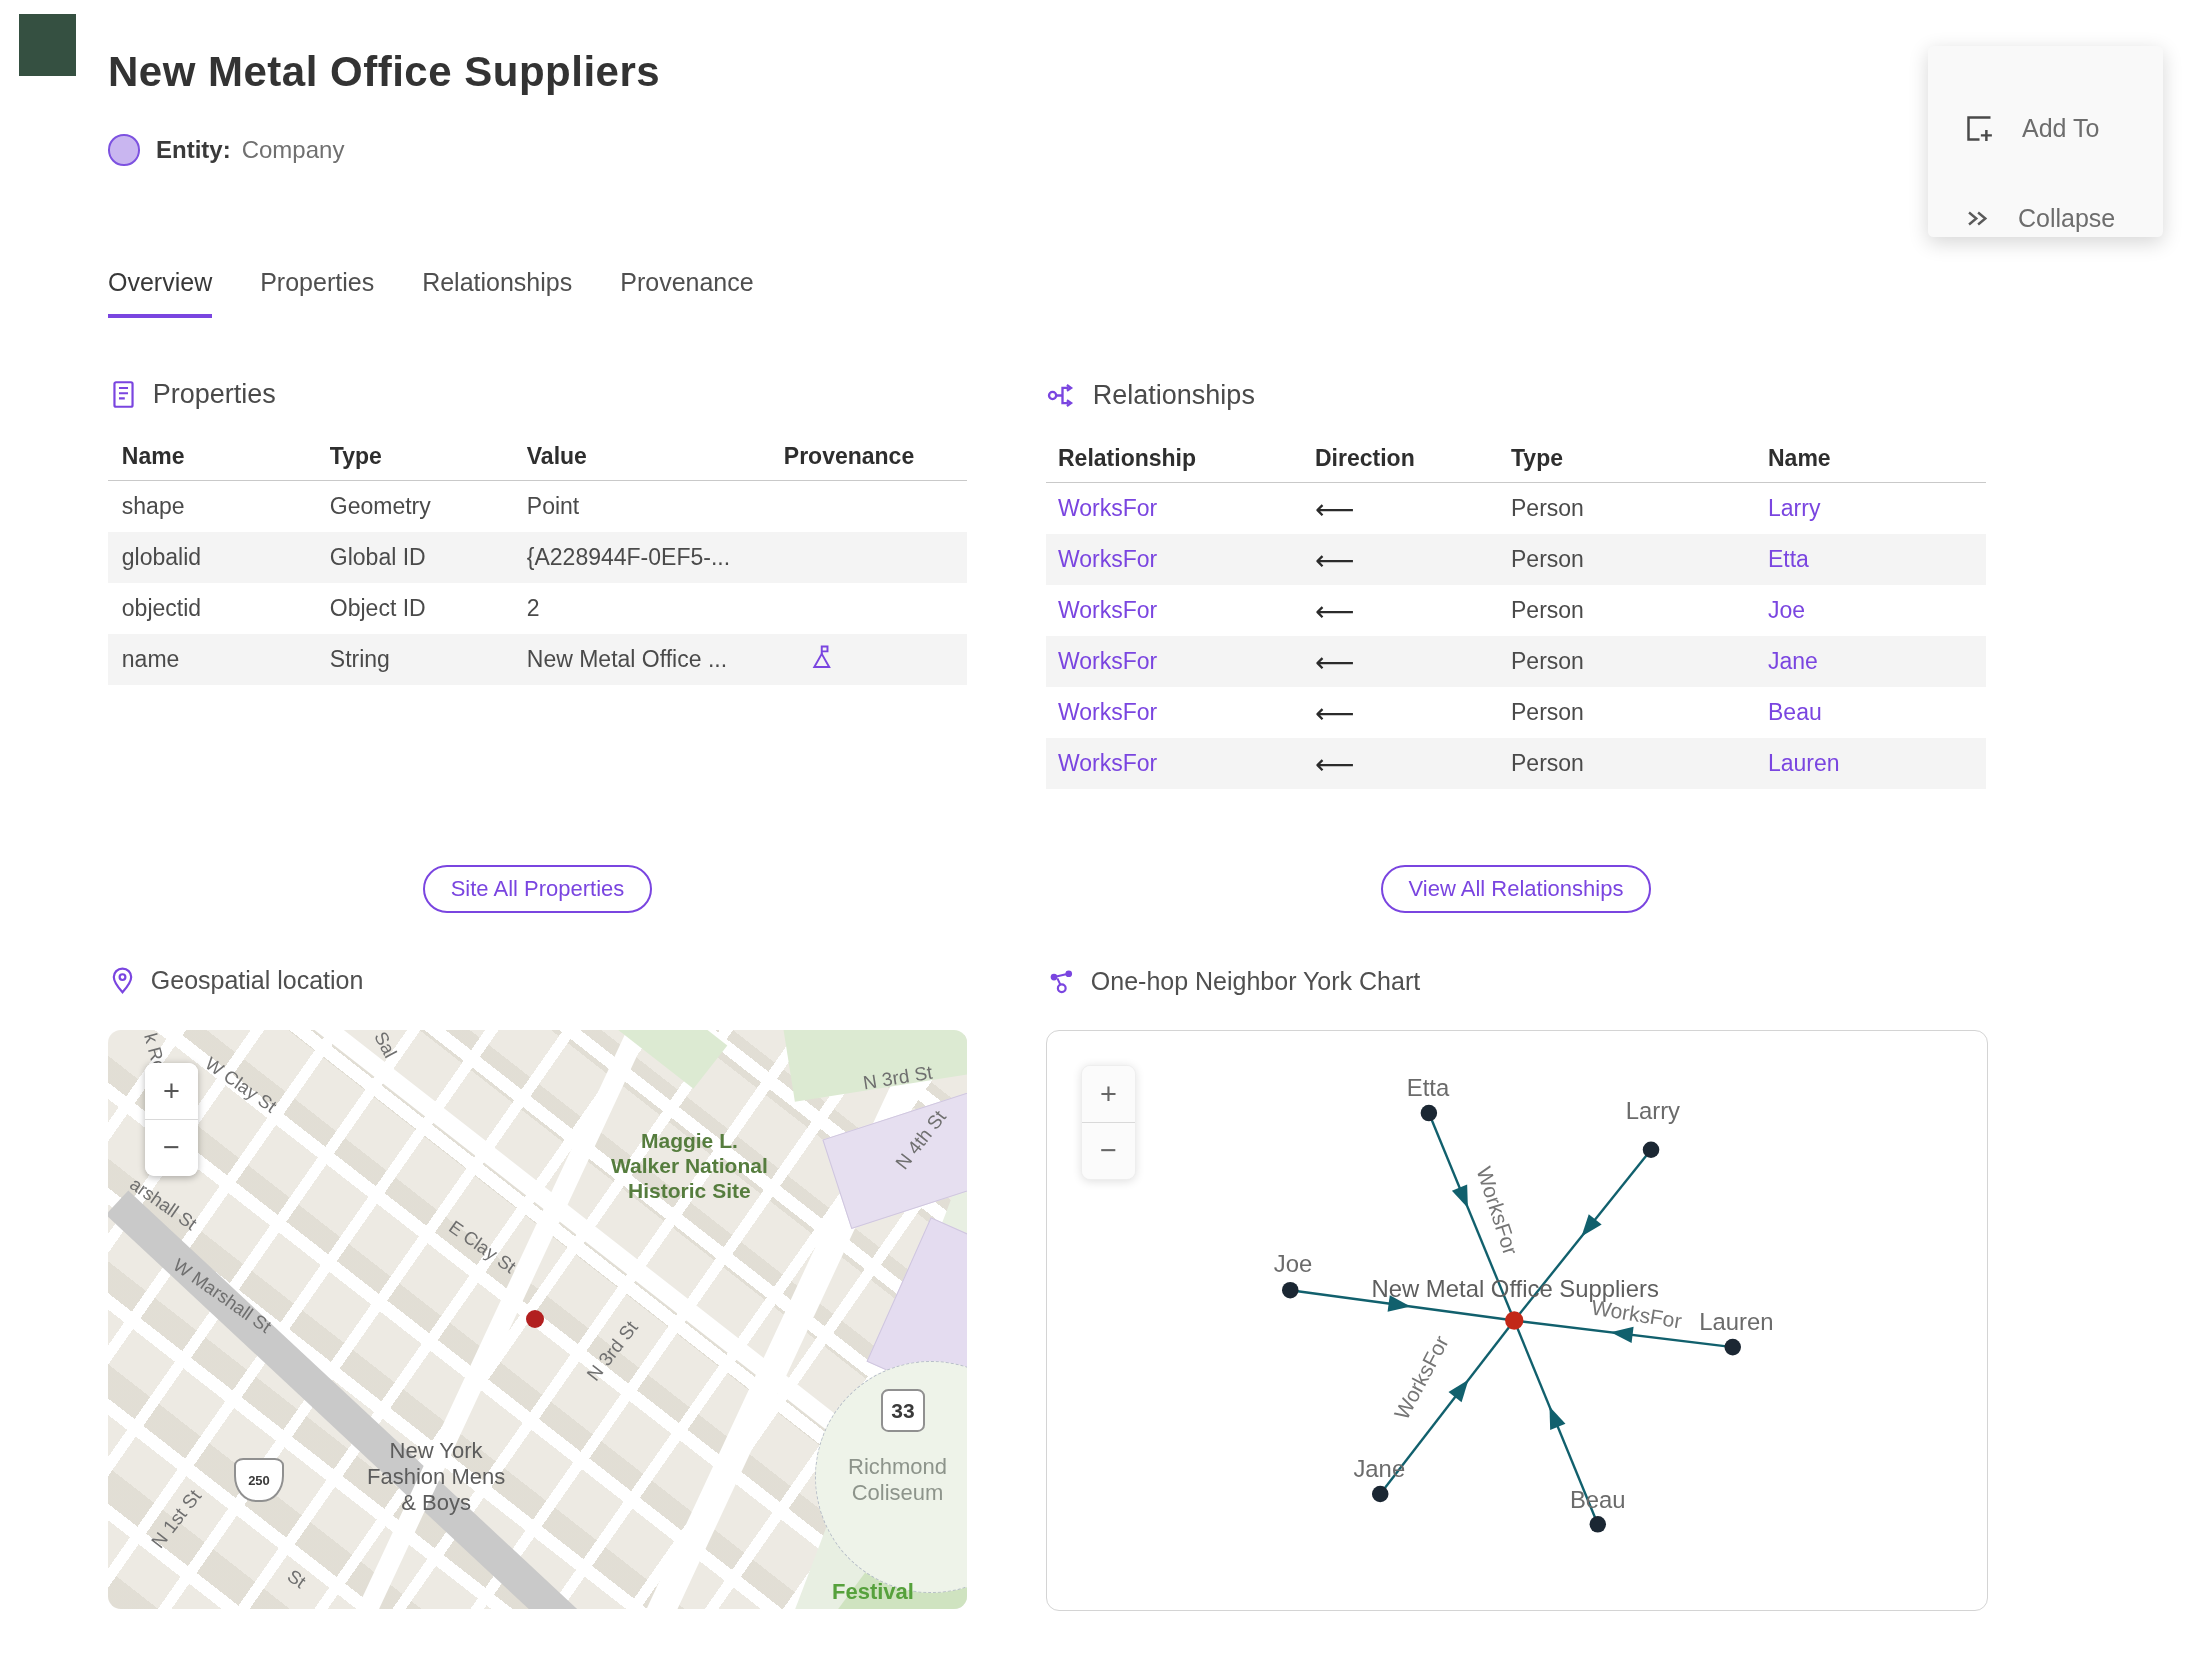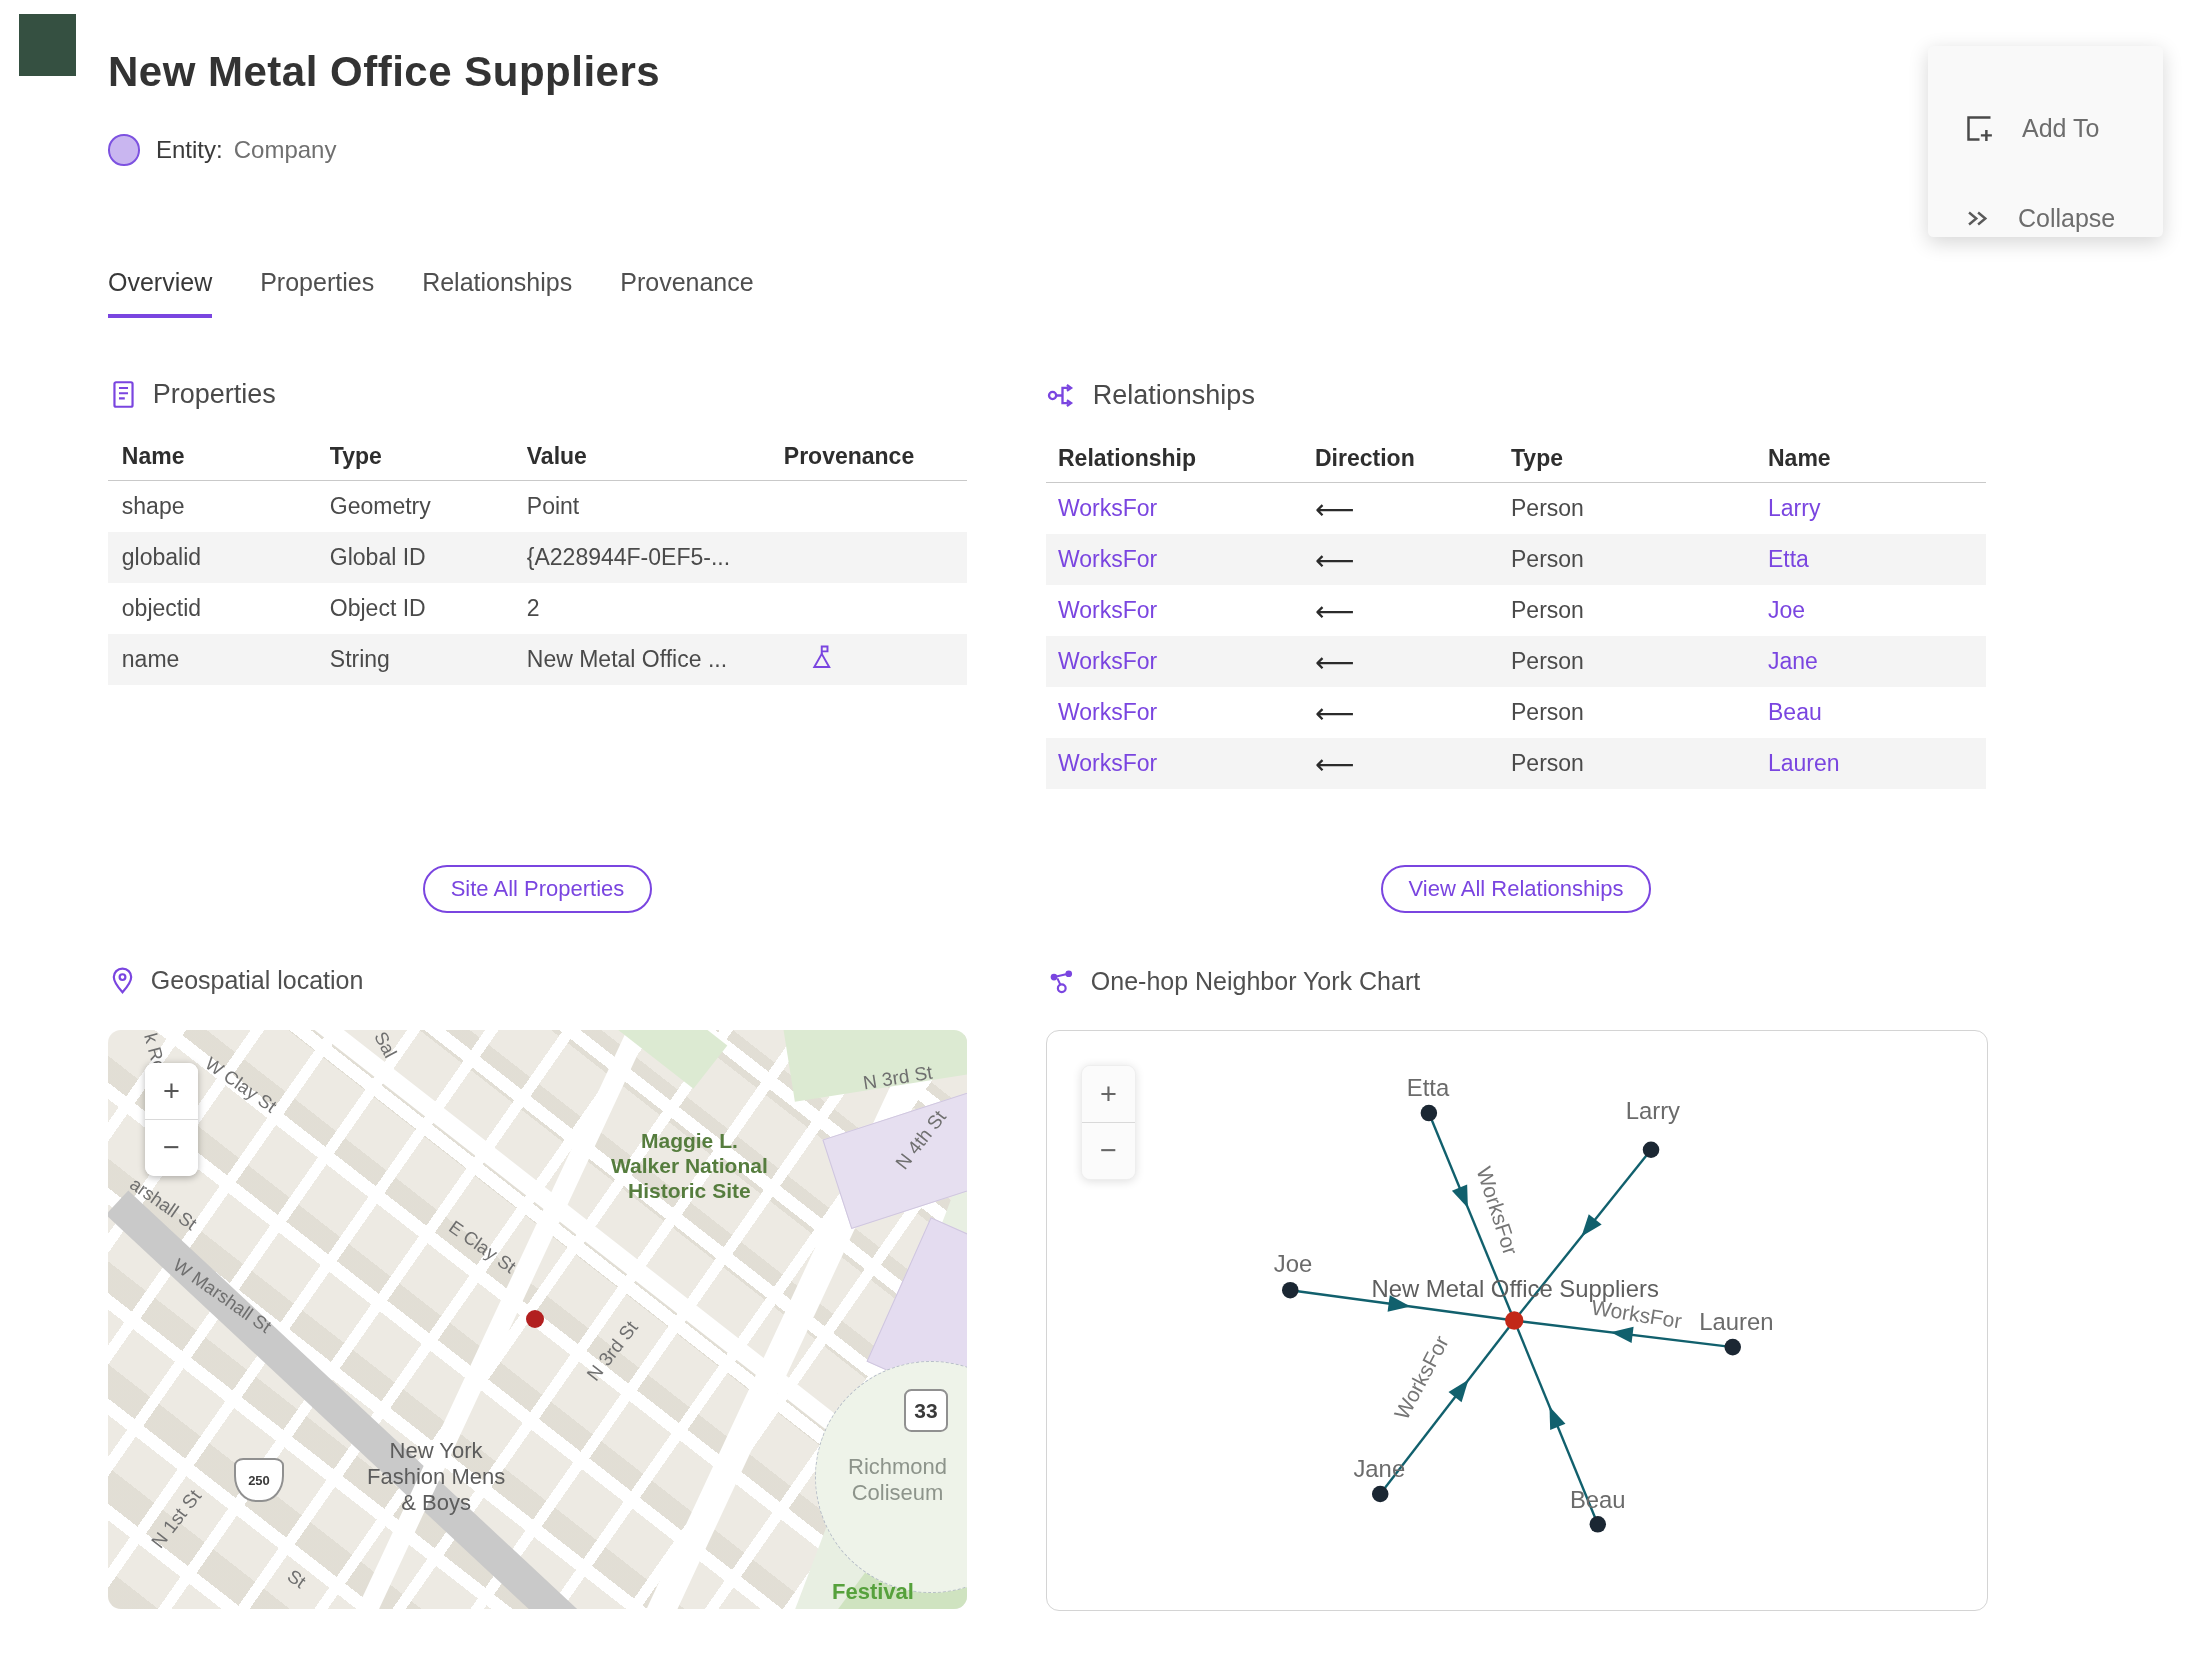--- a/index.html
+++ b/index.html
@@ -2,21 +2,21 @@
 <html style="--accent: #7a45e0; --corner-green: #355041; --dot-fill: #c9b6f0; --dot-border: #7d52e0; --stripe: #f4f4f4; --marker-red: #b22020;font-size:14.7px"><head>
 <meta charset="utf-8">
 <style>
   html,body{margin:0;padding:0;background:#fff;}
   .page{position:relative;width:2204px;height:1677px;background:#fff;overflow:hidden;
         font-family:"Liberation Sans",sans-serif;color:#353535;border-radius:21px;}
   .corner-accent{position:absolute;left:19px;top:13.8px;width:57px;height:62px;background:var(--corner-green,#355041);}
   .page-title{position:absolute;left:108px;top:48px;font-size:42px;font-weight:700;color:#333;letter-spacing:0.5px;}
   .entity-row{position:absolute;left:108px;top:134px;display:flex;align-items:center;gap:16.5px;}
   .entity-dot{width:27.5px;height:27.5px;border-radius:50%;background:var(--dot-fill,#c9b6f0);border:2.8px solid var(--dot-border,#7d52e0);}
-  .entity-label{font-size:24px;font-weight:400;color:#3a3a3a;}
+  .entity-label{font-size:24px;font-weight:700;color:#3a3a3a;}
   .entity-type{font-size:24px;color:#707070;margin-left:-5.5px;}
   .tabs{position:absolute;left:108px;top:268px;display:flex;gap:48px;font-size:25px;color:#4f4f4f;}
   .tab{padding-bottom:16.5px;border-bottom:4.6px solid transparent;cursor:pointer;}
   .tab.active{border-bottom-color:var(--accent,#7a45e0);color:#383838;}
   .col{position:absolute;top:379px;}
   .col-left{left:108px;width:859px;}
   .col-right{left:1046px;width:940px;}
   .sec-head{display:flex;align-items:center;gap:13.8px;font-size:27px;color:#4a4a4a;}
   .sec-head svg{flex:0 0 auto;}
   .tbl{margin-top:22px;font-size:23px;color:#4a4a4a;}
@@ -255,21 +255,21 @@
 Historic Site</span>
         <span class="map-label" style="left: 259px; top: 408px; font-size: 22px; color: rgb(92, 92, 92); text-align: center;">New York
 Fashion Mens
 &amp; Boys</span>
         <span class="map-label" style="left: 740px; top: 424px; font-size: 22px; color: rgb(141, 148, 139); text-align: center;">Richmond
 Coliseum</span>
         <span class="map-label" style="left: 724px; top: 549px; font-size: 22px; color: rgb(86, 161, 60); font-weight: 600;">Festival Park</span>
       </div>
     <div id="map-shields">
         <div class="shield us" style="left: 126px; top: 428px;">250</div>
-        <div class="shield square" style="left: 773px; top: 359px; margin-left: 23px;">33</div>
+        <div class="shield square" style="left: 773px; top: 359px;">33</div>
       </div>
     <div class="map-marker" id="map-marker" style="left: 418px; top: 280px;"></div>
     <div class="zoom-ctl">
       <div class="zbtn">+</div>
       <div class="zdiv"></div>
       <div class="zbtn">−</div>
     </div>
   </div>
 
   <div class="chart-card">

